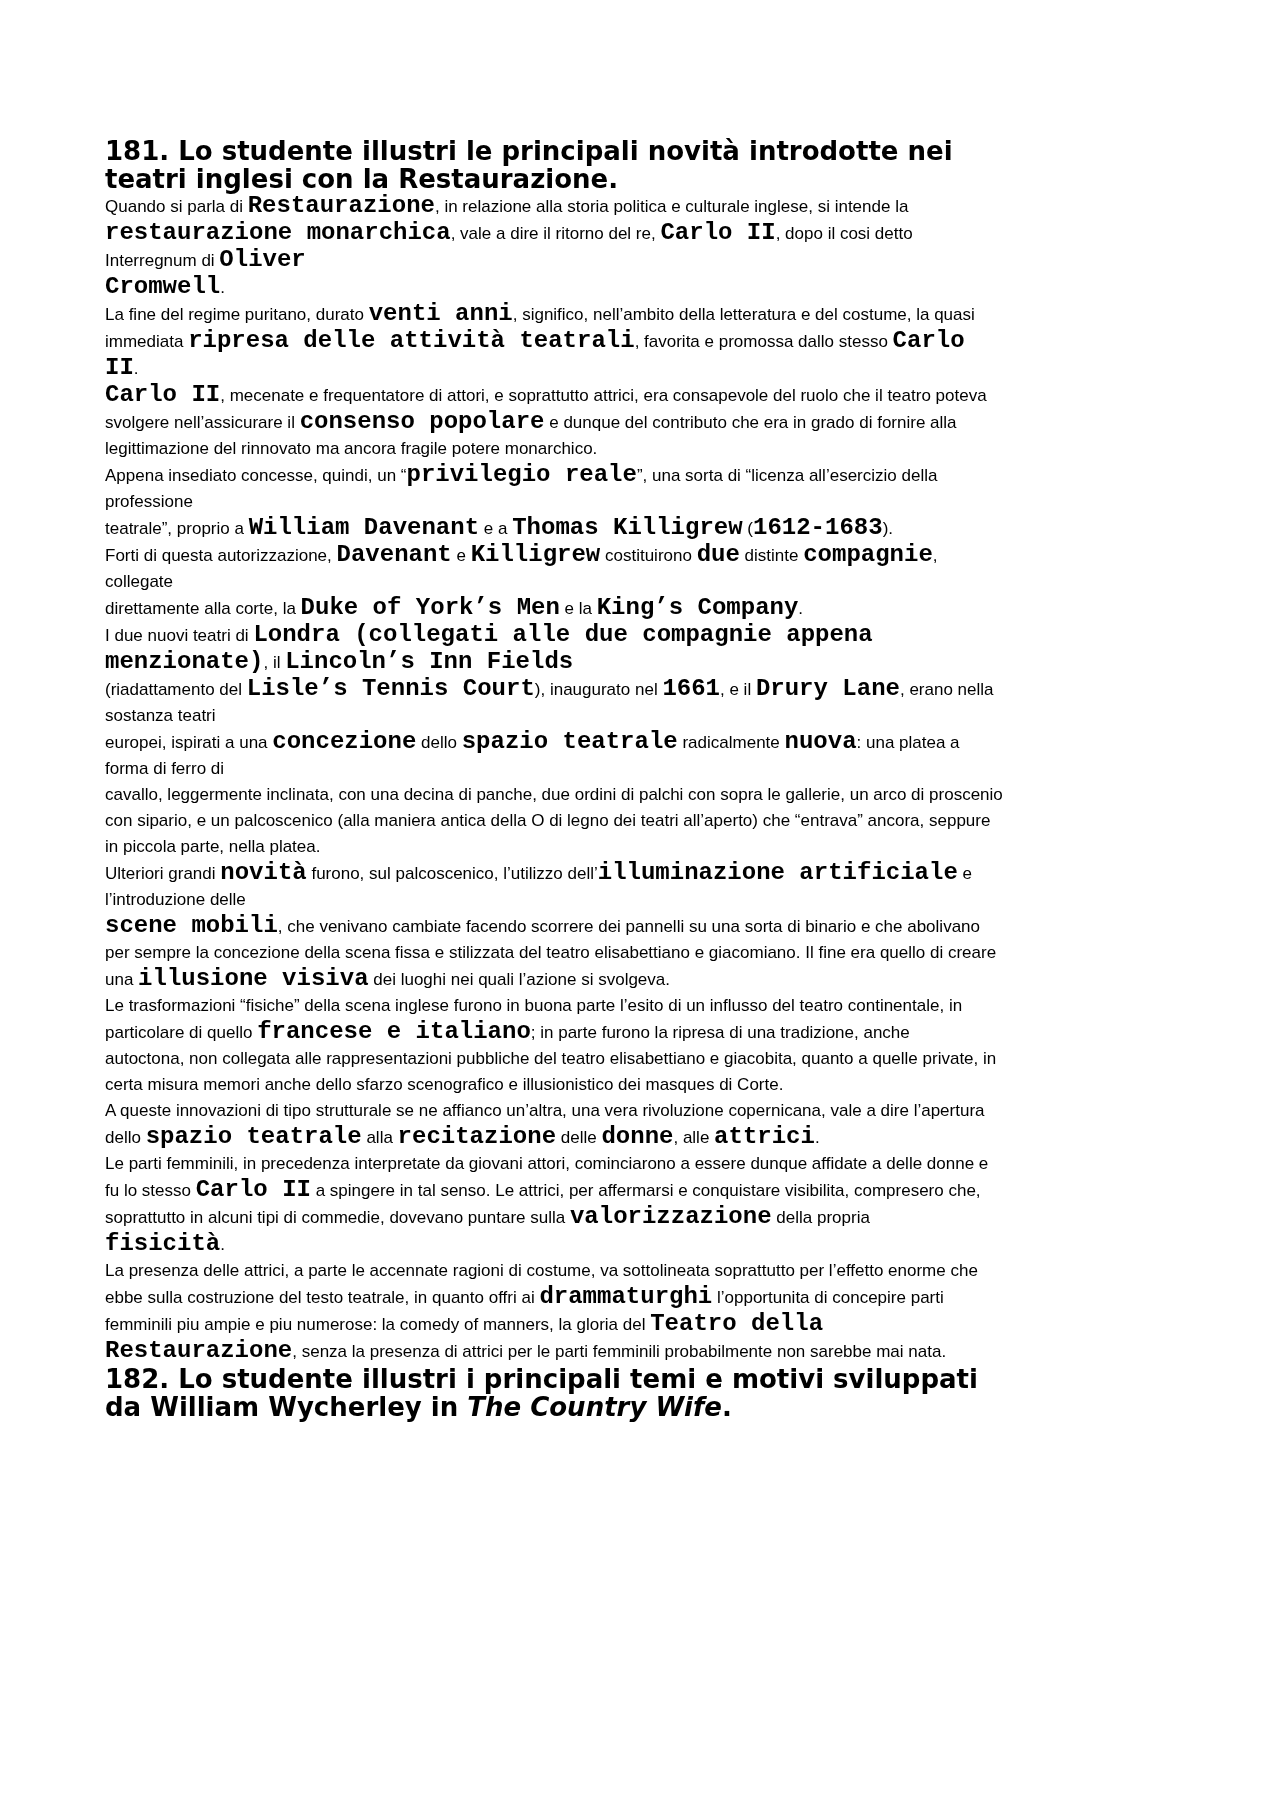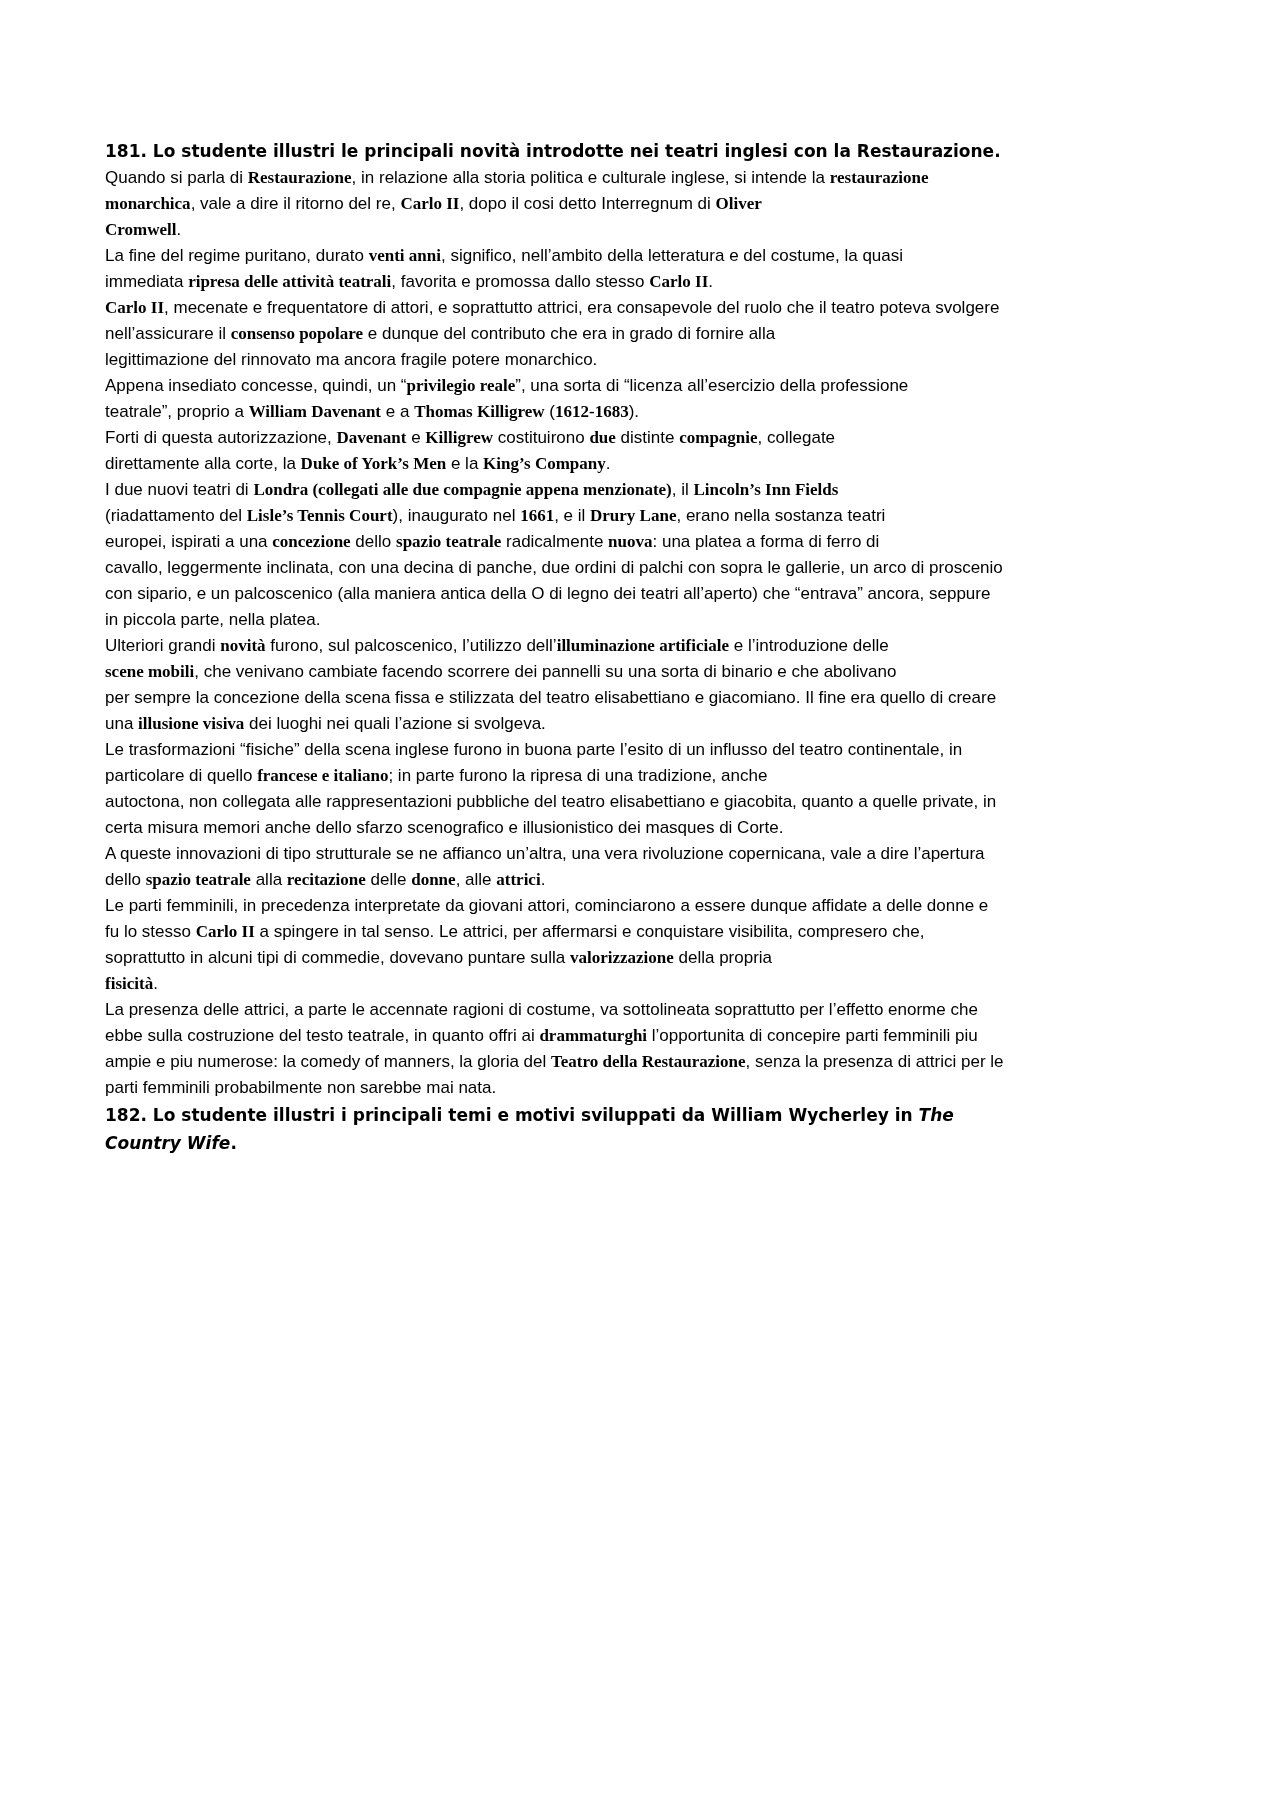--- a/index.html
+++ b/index.html
@@ -19,33 +19,33 @@
     padding-bottom: 80px;
   }
   .block {
     margin: 0;
     font-size: 17px;
     line-height: 26px;
   }
   .block.heading {
     font-family: "DejaVu Sans", sans-serif;
     font-weight: bold;
-    font-size: 17px;
+    font-size: 26px;
     line-height: 28px;
   }
   .block.note {
     font-size: 13px;
     line-height: 22px;
     color: #808080;
   }
   .run { white-space: pre-wrap; }
   .run.b {
-    font-family: Liberation Serif, serif;
+    font-family: Liberation Mono, monospace;
     font-weight: bold;
-    font-size: 17px;
+    font-size: 24px;
   }
   .heading .run { font-size: inherit; font-family: inherit; }
   .run.i { font-style: italic; }
   .run.u { border-bottom: 2px dotted #b8b8b8; }
 </style>
 </head>
 <body>
 
 <div class="doc">
   <div>

